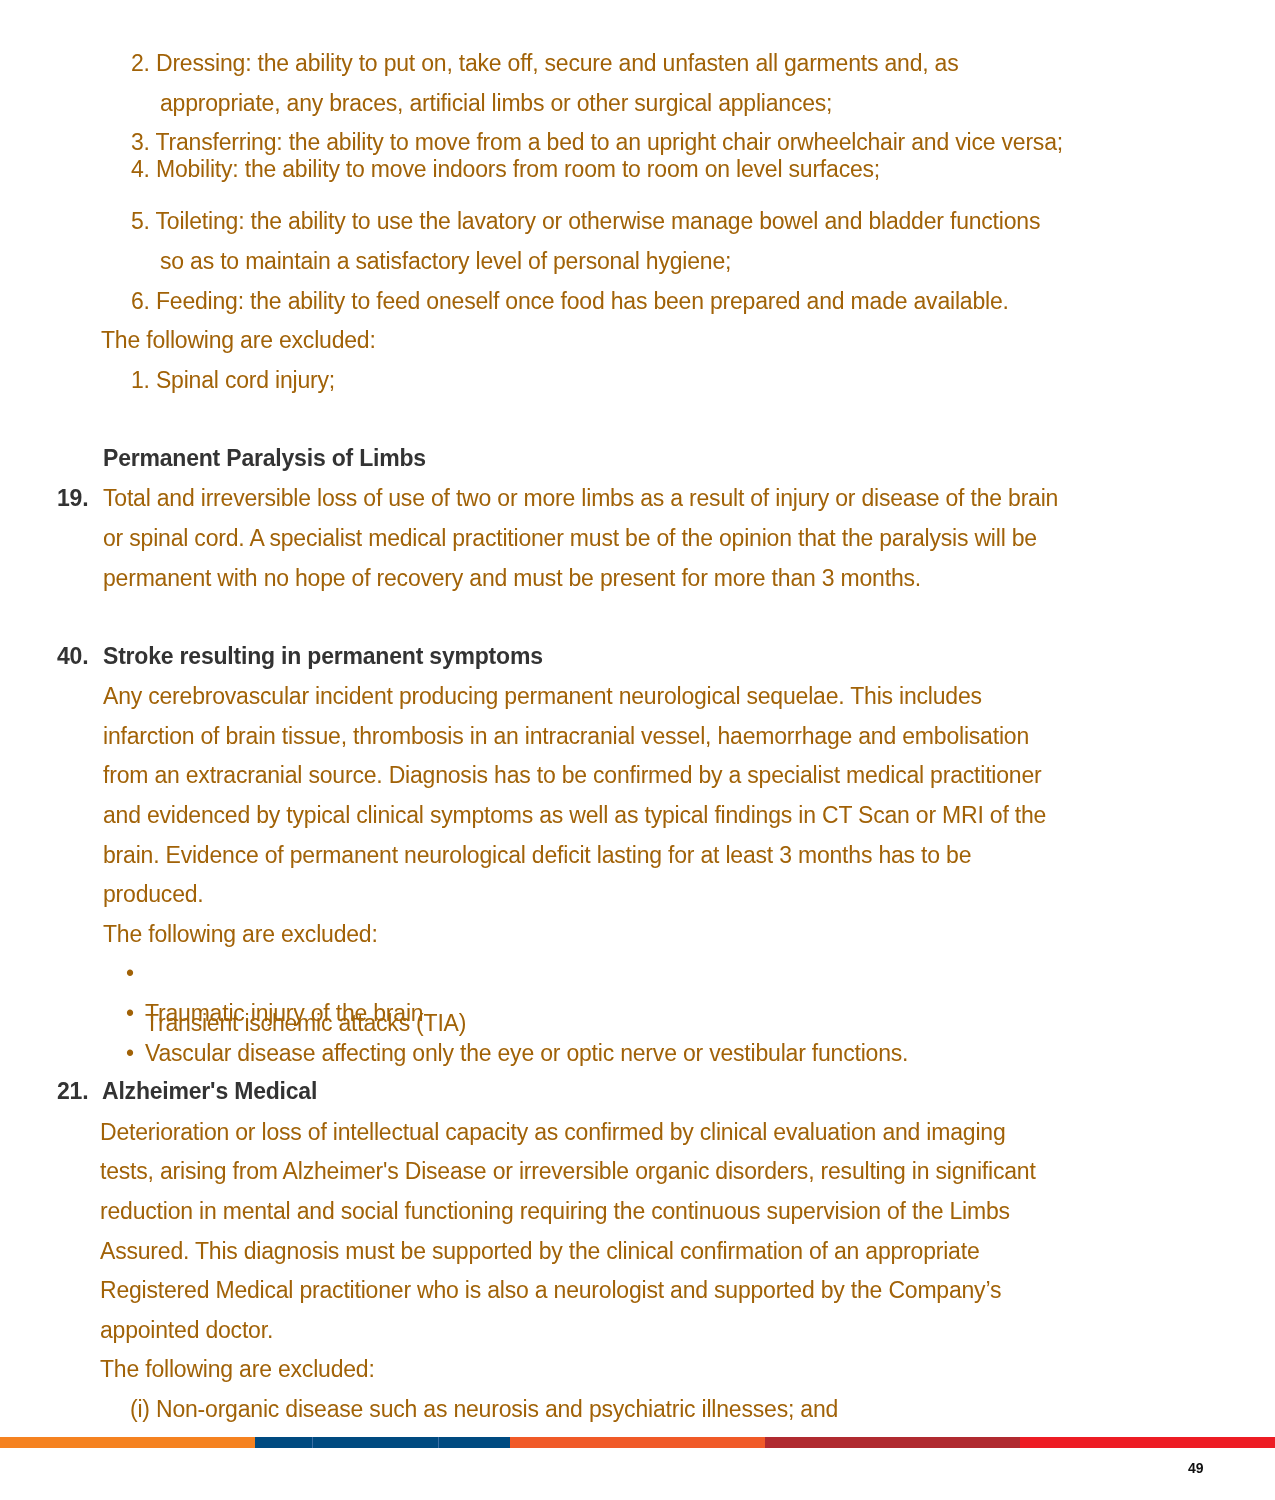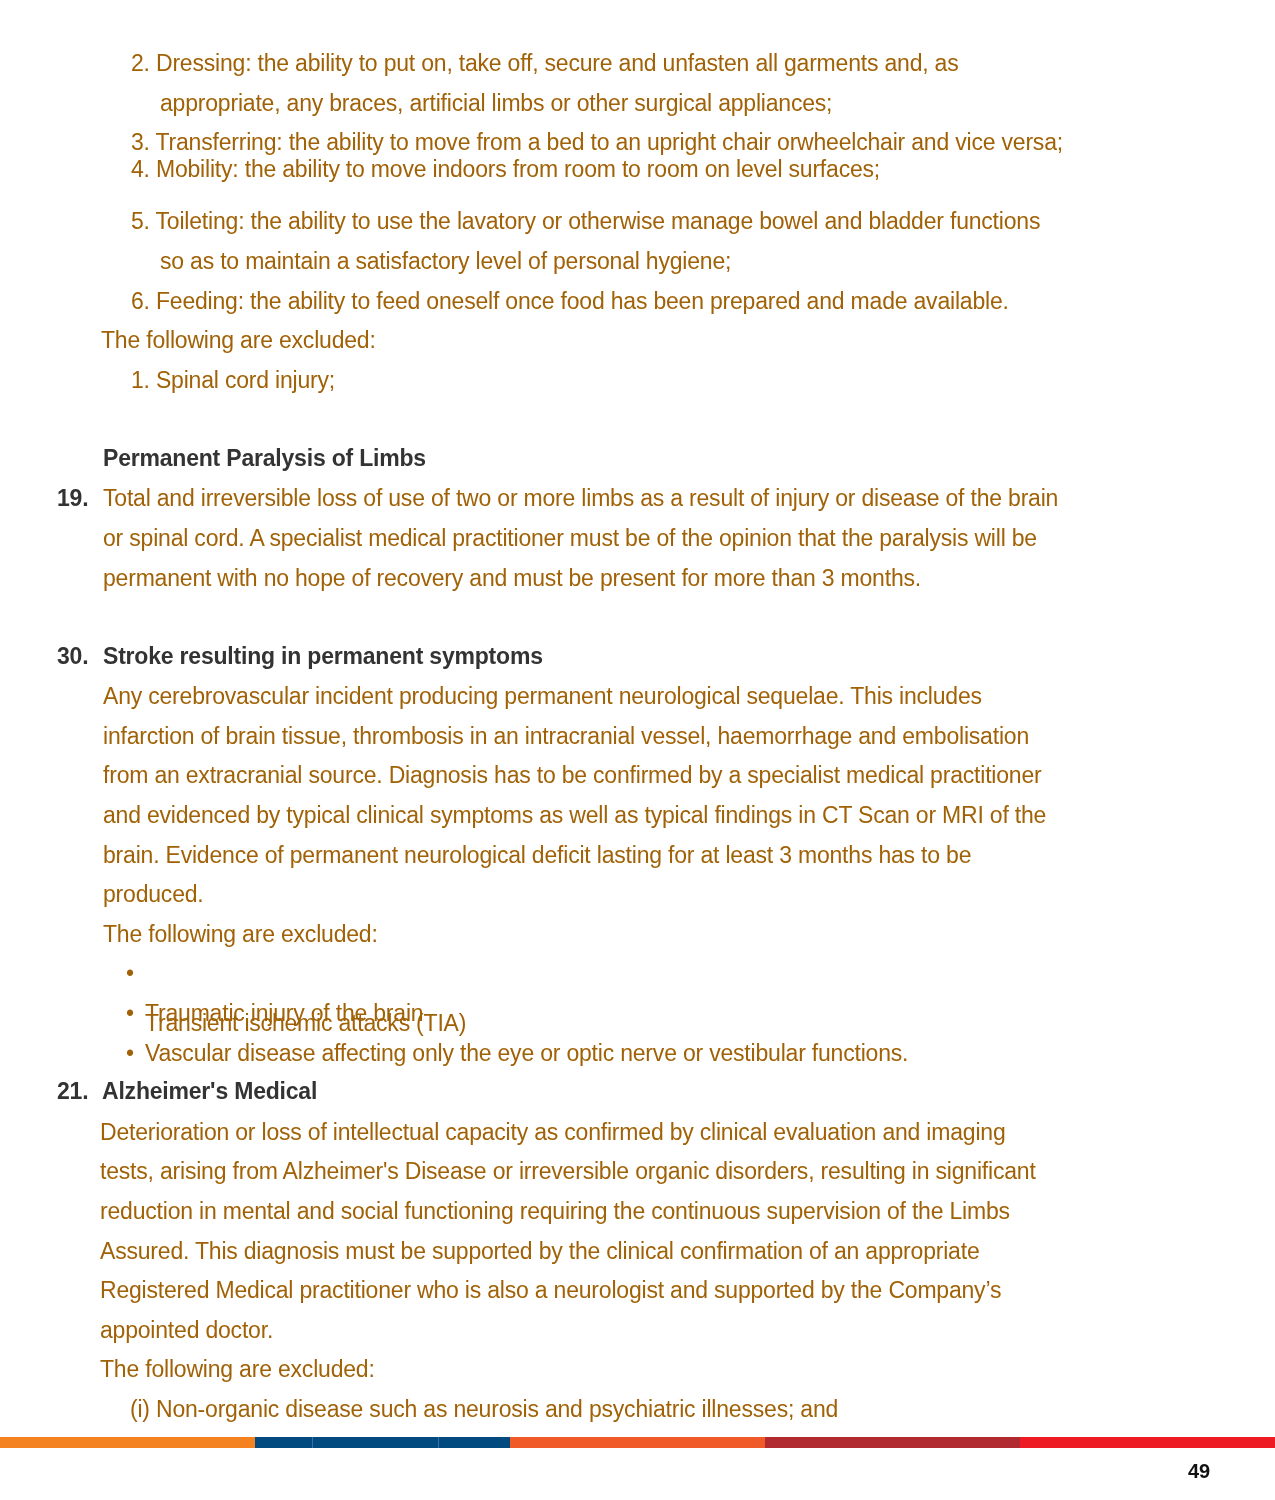--- a/index.html
+++ b/index.html
@@ -36,21 +36,21 @@
       position: absolute;
       top: 1437px;
       height: 11px;
       width: 1px;
       background: #3a6ea5;
     }
     .page-number {
       position: absolute;
       top: 1460px;
       left: 1188px;
-      font-size: 20px;
+      font-size: 14px;
       font-weight: bold;
       color: #111111;
       font-family: "Liberation Sans", sans-serif;
     }
   </style>
 </head>
 <body>
 
 <div class="line" style="top:49px; left:131px;">2. Dressing: the ability to put on, take off, secure and unfasten all garments and, as</div>
 <div class="line" style="top:89px; left:160px;">appropriate, any braces, artificial limbs or other surgical appliances;</div>
@@ -61,21 +61,21 @@
 <div class="line" style="top:287px; left:131px;">6. Feeding: the ability to feed oneself once food has been prepared and made available.</div>
 <div class="line" style="top:326px; left:101px;">The following are excluded:</div>
 <div class="line" style="top:366px; left:131px;">1. Spinal cord injury;</div>
 
 <div class="line heading" style="top:440px; left:57px;margin-top:44px;">19.</div>
 <div class="line heading" style="top:444px; left:103px;">Permanent Paralysis of Limbs</div>
 <div class="line" style="top:484px; left:103px;">Total and irreversible loss of use of two or more limbs as a result of injury or disease of the brain</div>
 <div class="line" style="top:524px; left:103px;">or spinal cord. A specialist medical practitioner must be of the opinion that the paralysis will be</div>
 <div class="line" style="top:564px; left:103px;">permanent with no hope of recovery and must be present for more than 3 months.</div>
 
-<div class="line heading" style="top:642px; left:57px;">30.</div>
+<div class="line heading" style="top:642px; left:57px;">40.</div>
 <div class="line heading" style="top:642px; left:103px;">Stroke resulting in permanent symptoms</div>
 <div class="line" style="top:682px; left:103px;">Any cerebrovascular incident producing permanent neurological sequelae. This includes</div>
 <div class="line" style="top:722px; left:103px;">infarction of brain tissue, thrombosis in an intracranial vessel, haemorrhage and embolisation</div>
 <div class="line" style="top:761px; left:103px;">from an extracranial source. Diagnosis has to be confirmed by a specialist medical practitioner</div>
 <div class="line" style="top:801px; left:103px;">and evidenced by typical clinical symptoms as well as typical findings in CT Scan or MRI of the</div>
 <div class="line" style="top:841px; left:103px;">brain. Evidence of permanent neurological deficit lasting for at least 3 months has to be</div>
 <div class="line" style="top:880px; left:103px;">produced.</div>
 <div class="line" style="top:920px; left:103px;">The following are excluded:</div>
 <div class="line" style="top:959px; left:126px;">•</div>
 <div class="line" style="top:1009px; left:145px;">Transient ischemic attacks (TIA)</div>

